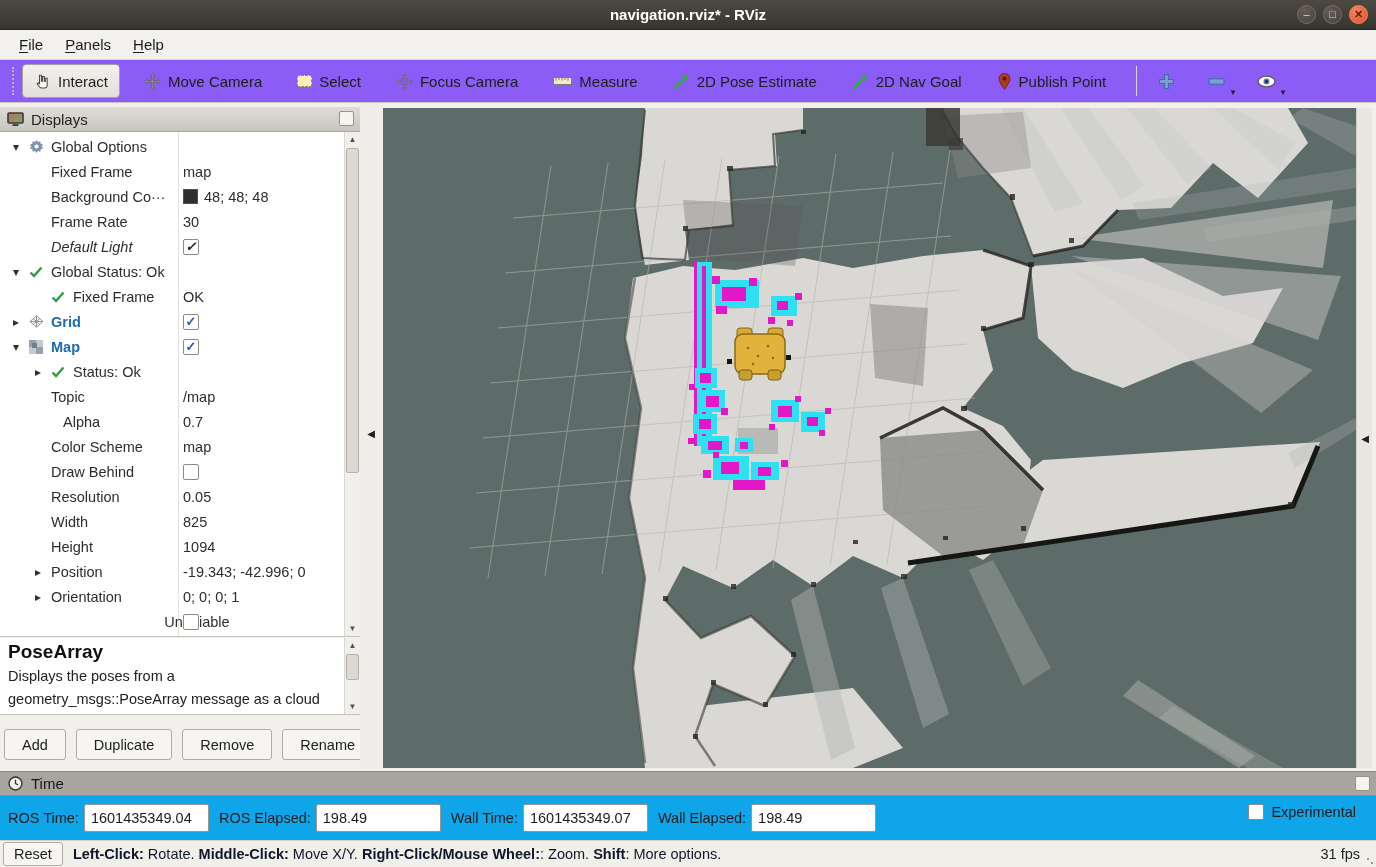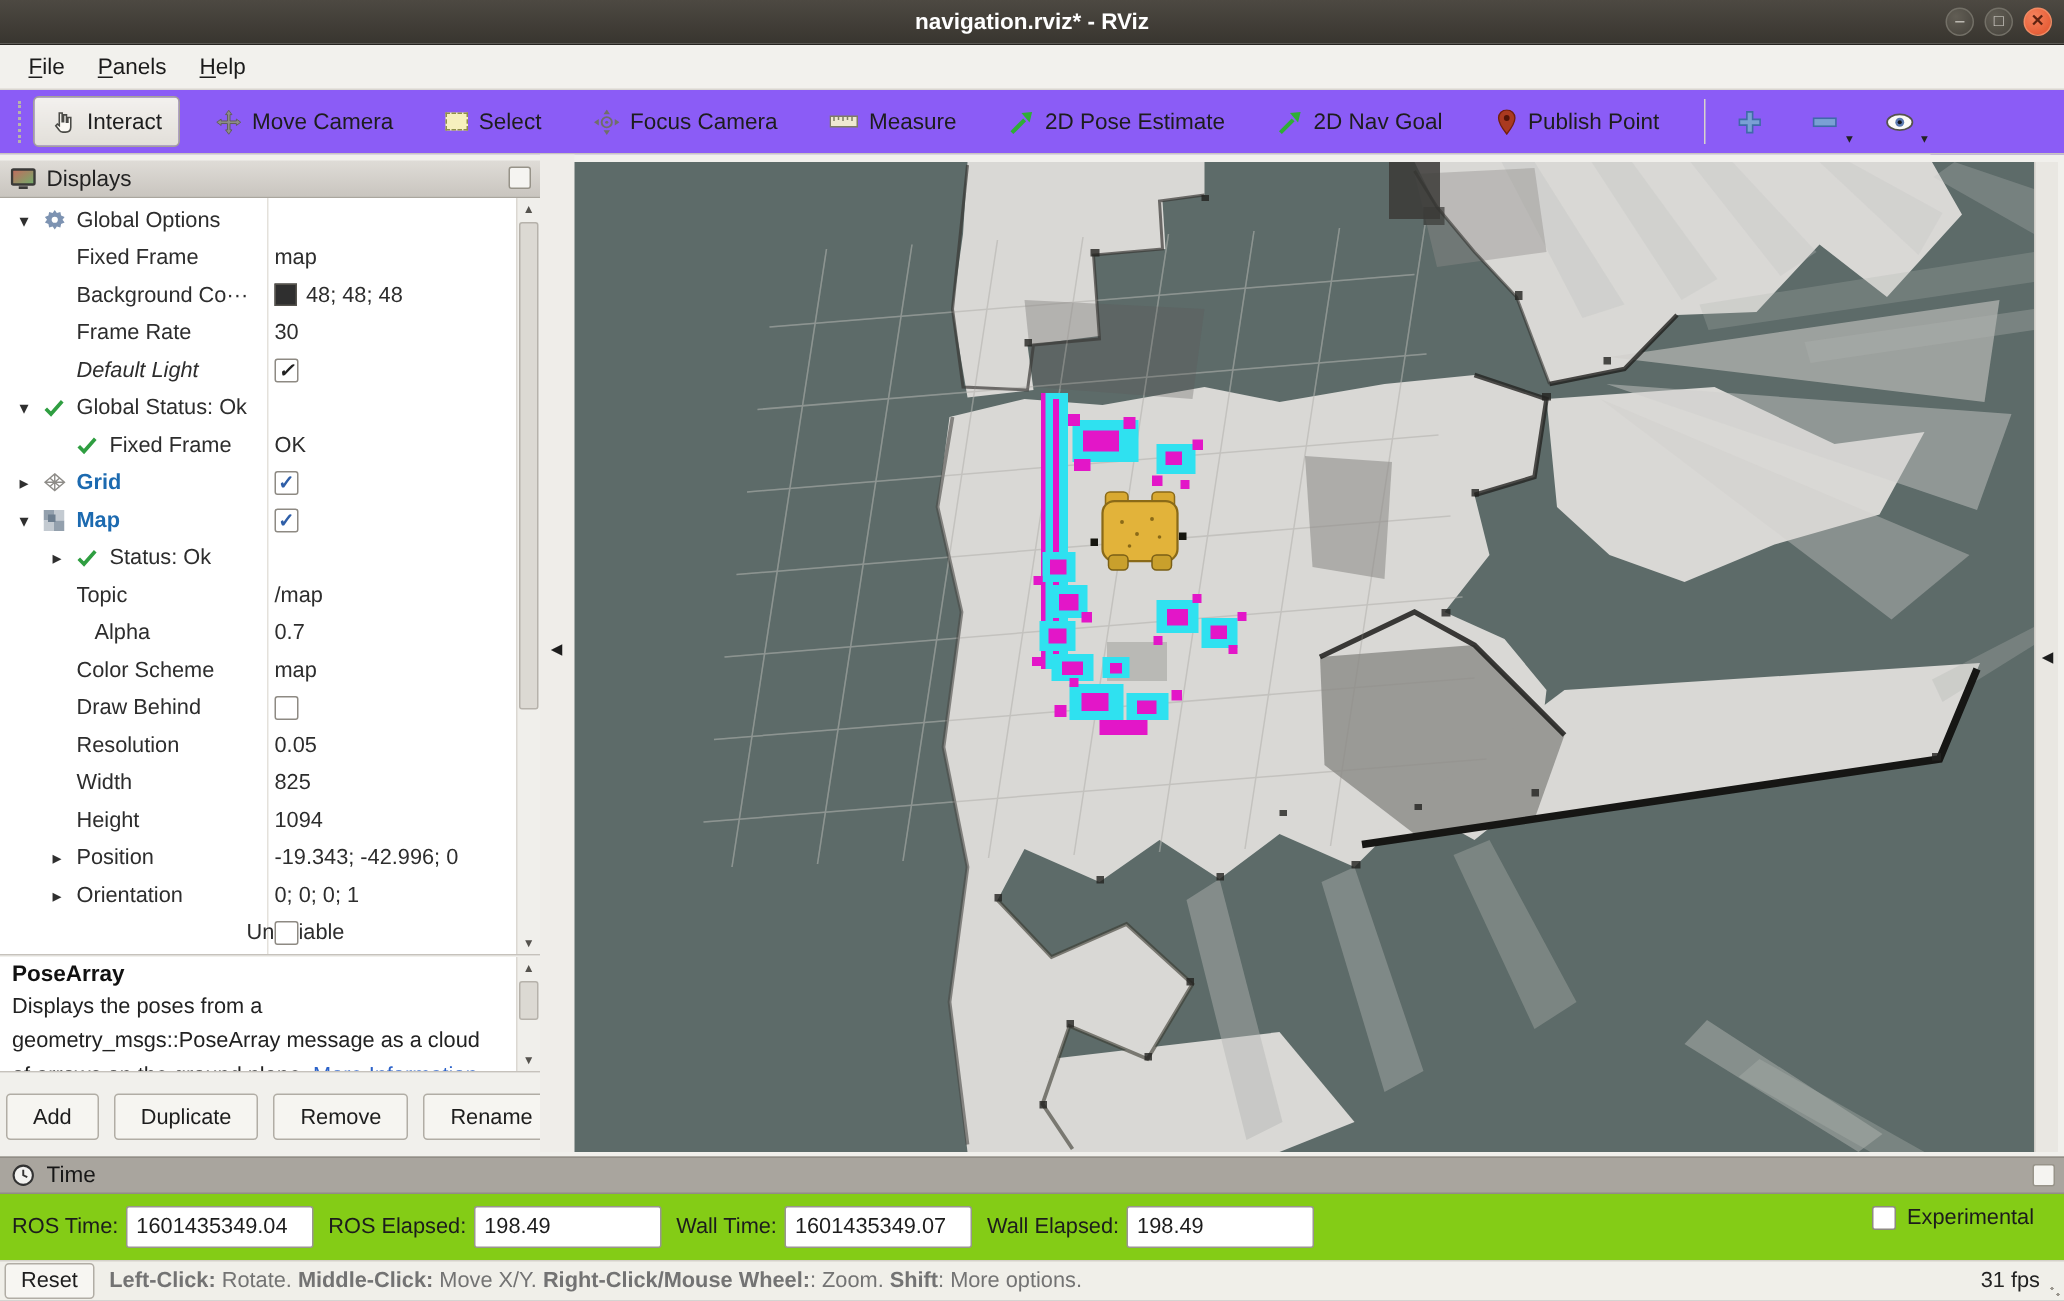--- a/index.html
+++ b/index.html
@@ -61,21 +61,21 @@
   .cb.blue { color:#2f5fa8; }
   .cb.dark { color:#222; }
   .swatch { width:15px; height:15px; border:1px solid #55524c; display:inline-block; }
 
   .vscroll { position:absolute; right:0; top:0; bottom:0; width:16px; background:#f0efeb; border-left:1px solid #dbd8d2; }
   .sarrow { position:absolute; left:0; width:15px; height:15px; font-size:8px; color:#55534e; text-align:center; line-height:15px; }
   .sthumb { position:absolute; left:1px; width:13px; background:#dcd9d3; border:1px solid #b6b2ab; border-radius:2px; }
 
   .dp-help { position:absolute; left:0; top:531px; width:360px; height:77px; background:#ffffff;
              border-bottom:1px solid #c6c2bc; overflow:hidden; padding:3px 22px 0 8px; }
-  .dp-help .htitle { font-size:15px; font-weight:bold; color:#111; margin-bottom:2px; }
+  .dp-help .htitle { font-size:19px; font-weight:bold; color:#111; margin-bottom:2px; }
   .dp-help .hline { font-size:14.5px; color:#222; line-height:23px; white-space:nowrap; }
   .dp-help .hlink { color:#2b62c9; }
 
   .dp-buttons { position:absolute; left:4px; top:622px; display:flex; gap:10px; }
   .pbtn { height:31px; padding:0 17px; font-size:14.5px; color:#1d1d1d; background:#f6f5f1;
           border:1px solid #b1ada5; border-radius:3px; font-family:"Liberation Sans",sans-serif; }
 
   .splitter { position:absolute; left:360px; top:0; width:23px; height:665px; background:#efede9; }
   .collapse-arrow { position:absolute; left:4px; top:322px; width:14px; height:18px; font-size:10px;
                     color:#1d1d1d; text-align:center; line-height:18px; }
@@ -83,37 +83,37 @@
   .viewport { position:absolute; left:383px; top:5px; width:973px; height:660px; background:var(--vp-bg,#5d6b69); }
   .right-strip { position:absolute; left:1356px; top:5px; width:16px; height:660px; background:#e9e7e2; border-left:1px solid #cfccc6; }
   .right-strip .collapse-arrow { left:1px; }
 
   
   .time-panel { position:absolute; left:0; top:768px; width:1376px; height:72px; }
   .tp-header { position:absolute; left:0; top:3px; width:1376px; height:25px; background:#a9a59e;
                border-top:1px solid #918d86; border-bottom:1px solid #918d86;
                display:flex; align-items:center; padding-left:8px; gap:8px; }
   .tp-header .ht { font-size:15px; color:#171717; }
-  .tp-body { position:absolute; left:0; top:28px; width:1376px; height:44px; background:#84cc16;
+  .tp-body { position:absolute; left:0; top:28px; width:1376px; height:44px; background:#0ea5e9;
              display:flex; align-items:center; padding-left:8px; }
   .tfield { display:flex; align-items:center; margin-right:10px; }
   .tfield label { font-size:14.5px; color:#1c1c1c; margin-right:5px; white-space:nowrap; }
   .tfield input { width:125px; height:28px; font-size:14.5px; color:#1c1c1c; padding-left:6px;
                   background:#fff; border:1px solid #999590; border-radius:2px;
                   font-family:"Liberation Sans",sans-serif; }
   .experimental { position:absolute; right:20px; top:36px; display:flex; align-items:center; gap:7px; }
   .experimental .lbl { font-size:14.5px; color:#1c1c1c; }
 
   
   .statusbar { position:absolute; left:0; top:840px; width:1376px; height:27px; background:#f0efe9;
                border-top:1px solid #d4d1ca; display:flex; align-items:center; }
   .reset-btn { margin-left:3px; height:24px; padding:0 10px; font-size:14.5px; color:#1d1d1d;
                background:#f7f6f2; border:1px solid #b1ada5; border-radius:3px;
                font-family:"Liberation Sans",sans-serif; }
-  .hints { margin-left:10px; font-size:14.5px; color:#737373; white-space:nowrap; }
+  .hints { margin-left:10px; font-size:14.5px; color:#0f172a; white-space:nowrap; }
   .fps { margin-left:auto; margin-right:16px; font-size:14.5px; color:#222; }
   .rgrip { position:absolute; right:2px; bottom:2px; width:8px; height:8px;
            background:radial-gradient(circle at 2px 2px,#9a968e 1px,transparent 1.2px),
                       radial-gradient(circle at 6px 6px,#9a968e 1px,transparent 1.2px);
   }
 
   
   .fmap { fill:var(--map-free,#d9d8d5); }
   .fcy  { fill:var(--cm-cy,#2fe1f0); }
   .fmg  { fill:var(--cm-mg,#e316c8); }

